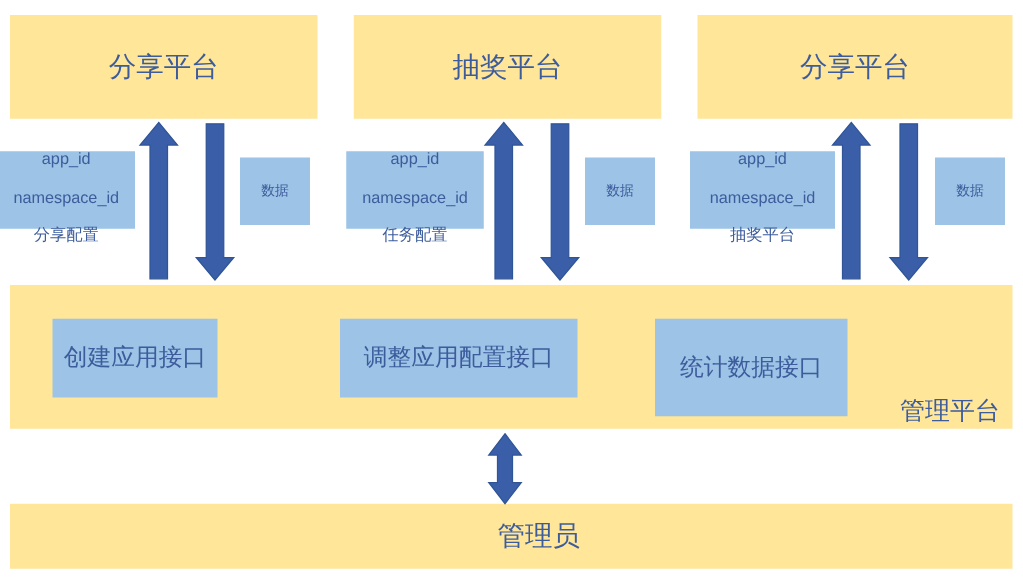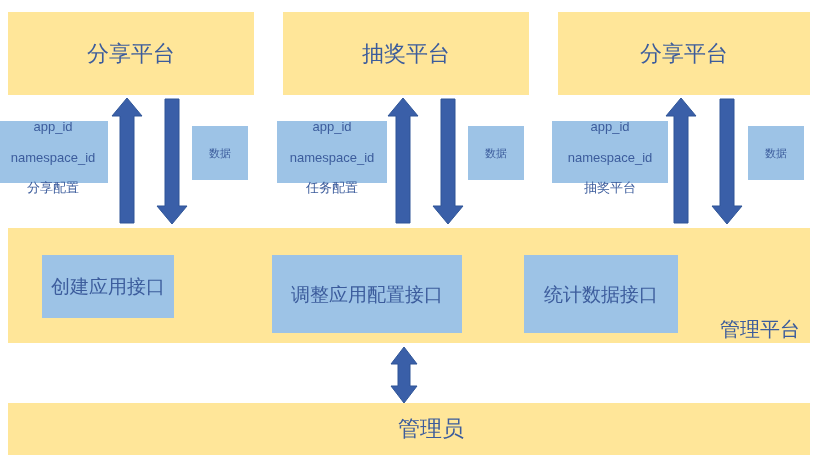--- a/index.html
+++ b/index.html
@@ -105,21 +105,21 @@
   #label-lottery { left: 277px; top: 121px; width: 110px; height: 62px; }
   #label-task    { left: 552px; top: 121px; width: 116px; height: 62px; }
 
   
   #data-share   { left: 192px; top: 126px; width: 56px; height: 54px; }
   #data-lottery { left: 468px; top: 126px; width: 56px; height: 54px; }
   #data-task    { left: 748px; top: 126px; width: 56px; height: 54px; }
 
   
   #api-create  { left: 42px;  top: 255px; width: 132px; height: 63px; }
-  #api-config  { left: 272px; top: 255px; width: 190px; height: 78px; }
+  #api-config  { left: 272px; top: 255px; width: 190px; height: 63px; }
   #api-stats   { left: 524px; top: 255px; width: 154px; height: 78px; }
 
   
   #arrows {
     position: absolute;
     left: 0; top: 0;
     width: 818px;
     height: 465px;
     pointer-events: none;
   }

